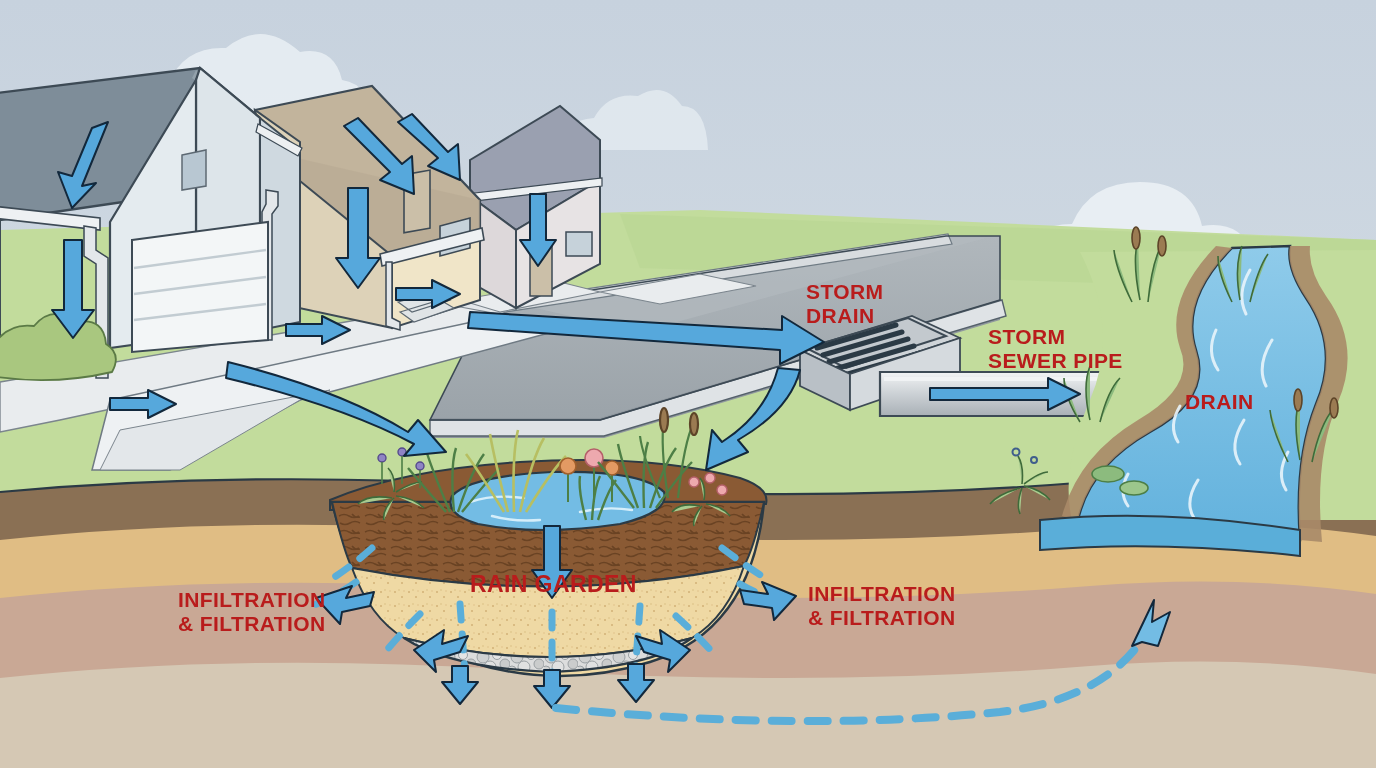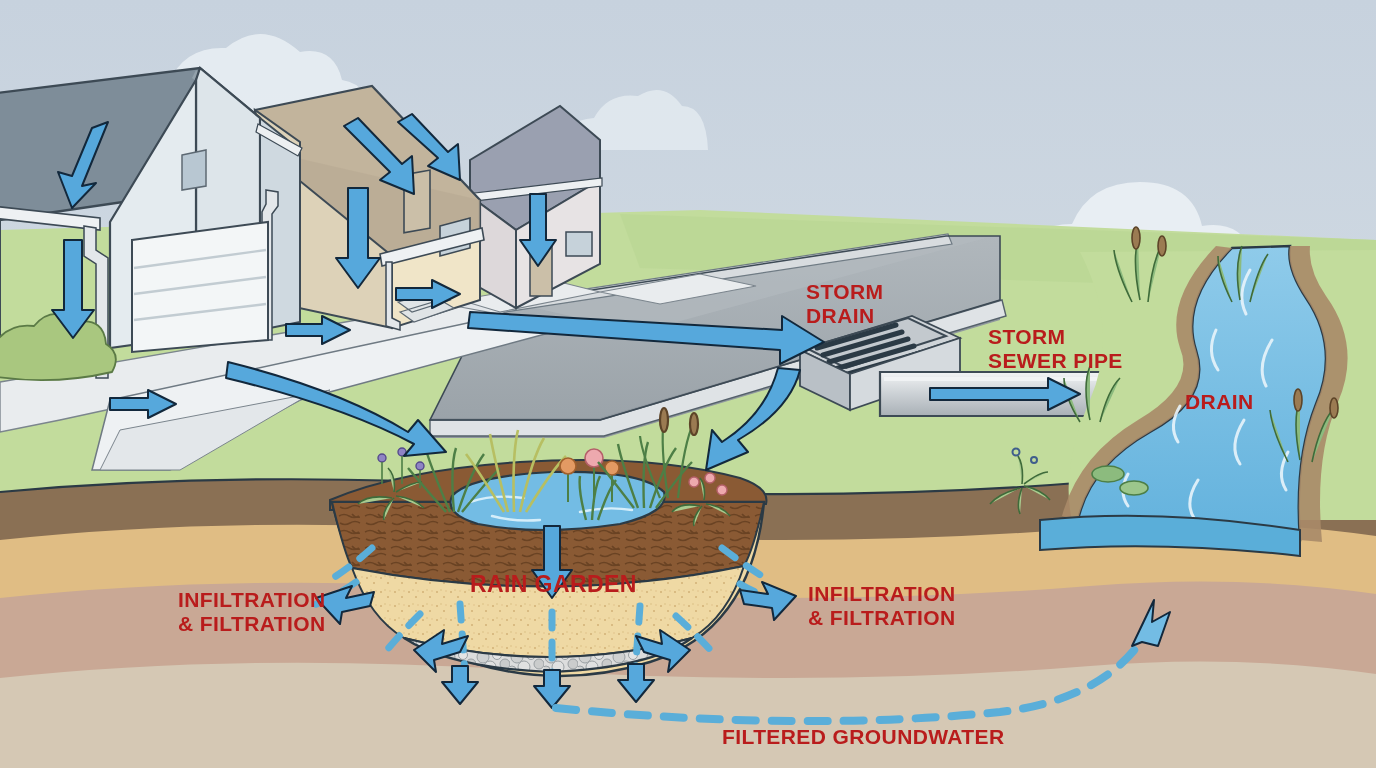--- a/index.html
+++ b/index.html
@@ -327,15 +327,14 @@
 <div class="lbl" id="lbl-storm-drain">STORM
 DRAIN</div>
 <div class="lbl" id="lbl-storm-sewer">STORM
 SEWER PIPE</div>
 <div class="lbl" id="lbl-stream">DRAIN</div>
 <div class="lbl" id="lbl-rain-garden">RAIN GARDEN</div>
 <div class="lbl" id="lbl-infil-left">INFILTRATION
 &amp; FILTRATION</div>
 <div class="lbl" id="lbl-infil-right">INFILTRATION
 &amp; FILTRATION</div>
-<div class="lbl" id="lbl-groundwater">FILTERED GROUNDWATER</div>
 
 </div>
 
 </body></html>

